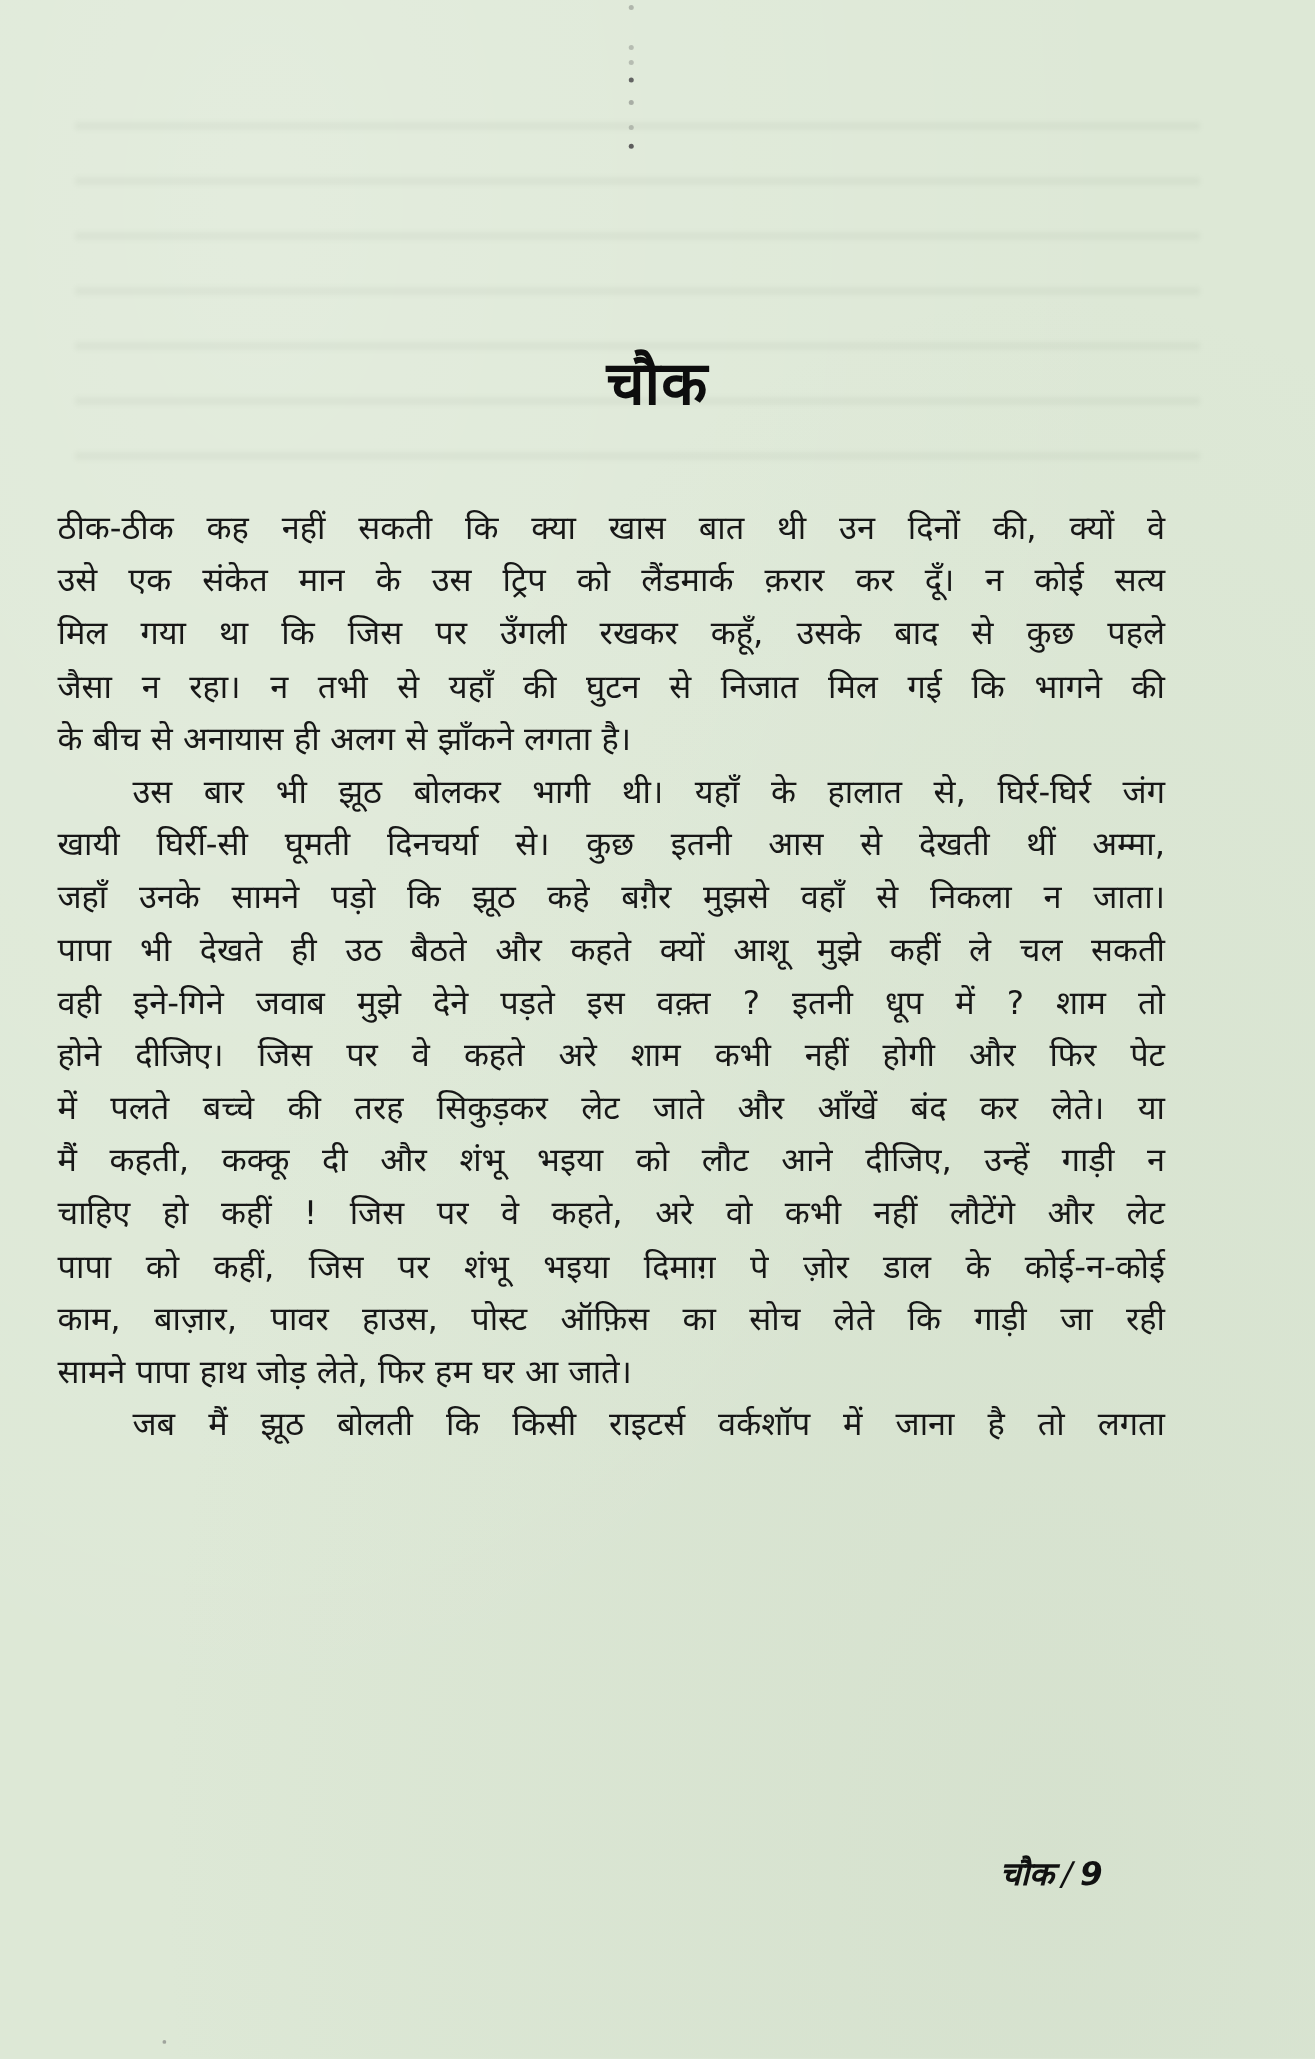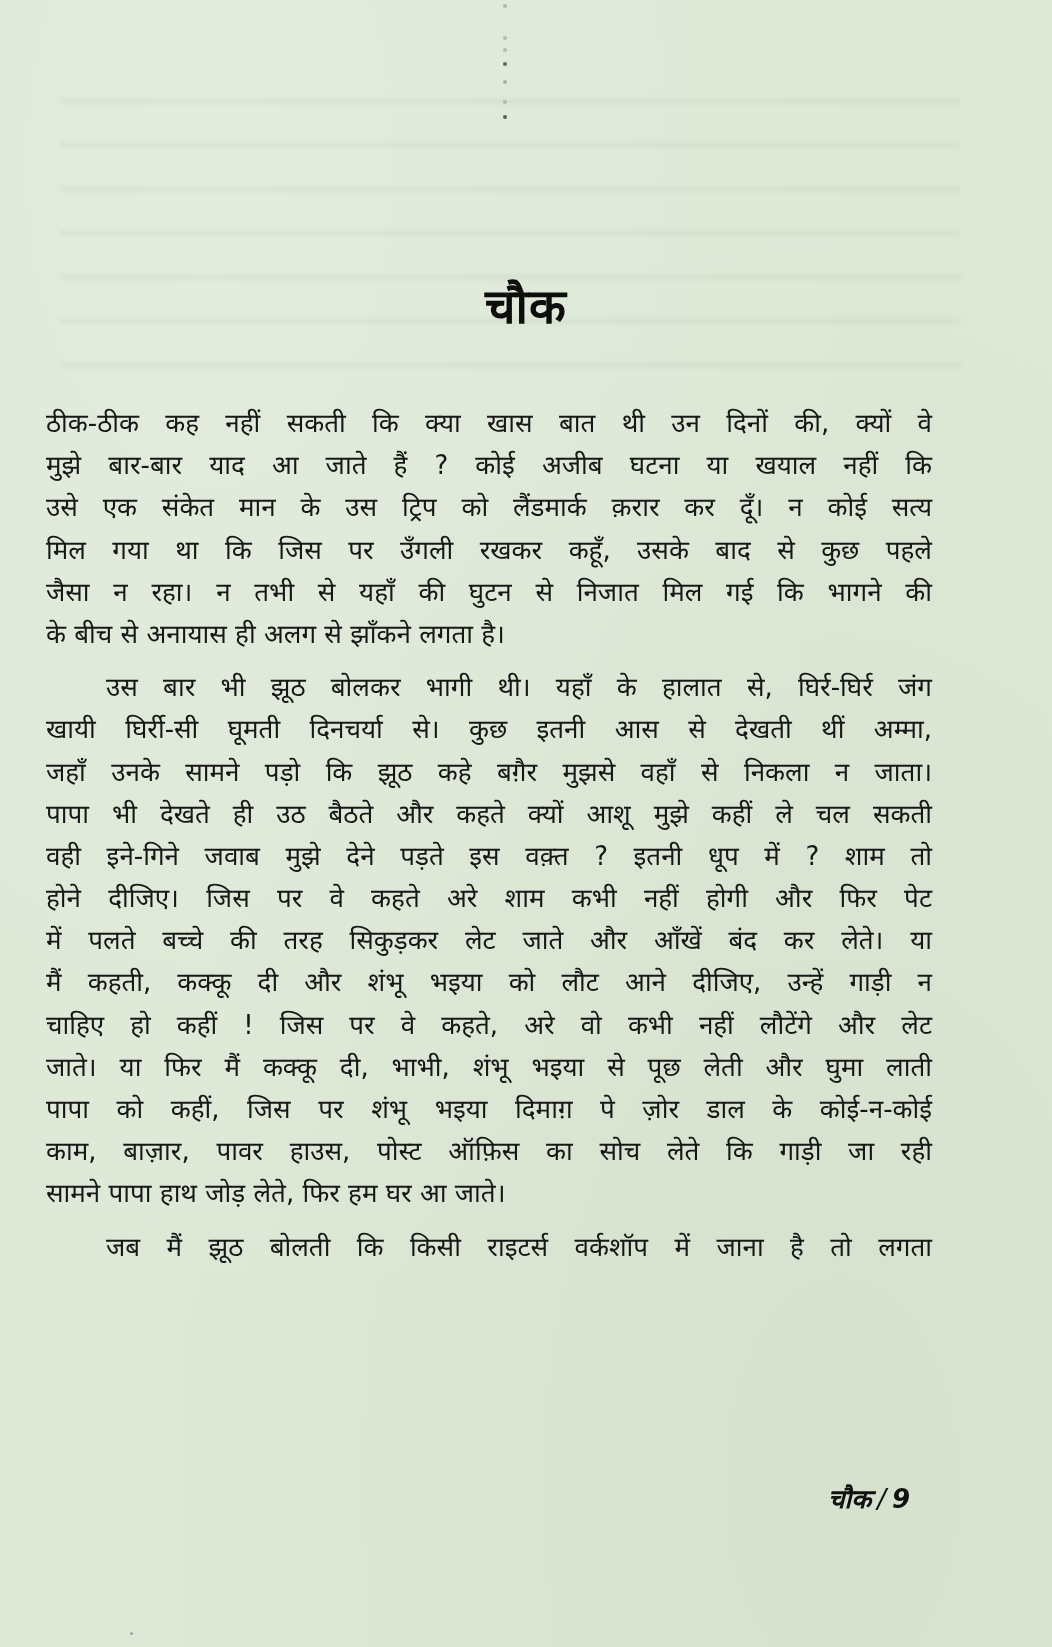--- a/index.html
+++ b/index.html
@@ -84,31 +84,29 @@
       white-space: nowrap;
       text-align: justify;
       text-align-last: justify;
       height: 42.2px;
     }
     .body-text .line.last {
       text-align-last: left;
     }
     .body-text .line.indent {
       padding-left: 60px;
-      margin-top: 11px;
     }
     .folio {
       position: absolute;
       top: 1480px;
       left: 800px;
       font-size: 26px;
       font-weight: bold;
       font-style: italic;
       color: #111;
-      margin-left: 28px;
     }
     .folio .sep {
       margin: 0 6px;
       font-weight: normal;
     }
     .speck {
       position: absolute;
       width: 3px;
       height: 3px;
       border-radius: 50%;
@@ -130,36 +128,34 @@
     <span style="top:100px;opacity:0.3"></span>
     <span style="top:115px;opacity:0.95"></span>
   </div>
   <div class="speck" style="left:130px;top:1632px;opacity:0.6"></div>
 
   <h1 class="title">चौक</h1>
 
   <div class="body-text">
 
     <span class="line">ठीक-ठीक कह नहीं सकती कि क्या खास बात थी उन दिनों की, क्यों वे</span>
-    <span class="line">मुझे बार-बार याद आ जाते हैं ? कोई अजीब घटना या खयाल नहीं कि</span>
     <span class="line">उसे एक संकेत मान के उस ट्रिप को लैंडमार्क क़रार कर दूँ। न कोई सत्य</span>
     <span class="line">मिल गया था कि जिस पर उँगली रखकर कहूँ, उसके बाद से कुछ पहले</span>
     <span class="line">जैसा न रहा। न तभी से यहाँ की घुटन से निजात मिल गई कि भागने की</span>
     <span class="line last">के बीच से अनायास ही अलग से झाँकने लगता है।</span>
 
     <span class="line indent">उस बार भी झूठ बोलकर भागी थी। यहाँ के हालात से, घिर्र-घिर्र जंग</span>
     <span class="line">खायी घिर्री-सी घूमती दिनचर्या से। कुछ इतनी आस से देखती थीं अम्मा,</span>
     <span class="line">जहाँ उनके सामने पड़ो कि झूठ कहे बग़ैर मुझसे वहाँ से निकला न जाता।</span>
     <span class="line">पापा भी देखते ही उठ बैठते और कहते क्यों आशू मुझे कहीं ले चल सकती</span>
     <span class="line">वही इने-गिने जवाब मुझे देने पड़ते इस वक़्त ? इतनी धूप में ? शाम तो</span>
     <span class="line">होने दीजिए। जिस पर वे कहते अरे  शाम कभी नहीं होगी और फिर पेट</span>
     <span class="line">में पलते बच्चे की तरह सिकुड़कर लेट जाते और आँखें बंद कर लेते। या</span>
     <span class="line">मैं कहती, कक्कू दी और शंभू भइया को लौट आने दीजिए, उन्हें गाड़ी न</span>
     <span class="line">चाहिए हो कहीं ! जिस पर वे कहते, अरे वो कभी नहीं लौटेंगे और लेट</span>
-    <span class="line">जाते। या फिर मैं कक्कू दी, भाभी, शंभू भइया से पूछ लेती और घुमा लाती</span>
     <span class="line">पापा को कहीं, जिस पर शंभू भइया दिमाग़ पे ज़ोर डाल के कोई-न-कोई</span>
     <span class="line">काम, बाज़ार, पावर हाउस, पोस्ट ऑफ़िस का सोच लेते कि गाड़ी जा रही</span>
     <span class="line last">सामने पापा हाथ जोड़ लेते, फिर हम घर आ जाते।</span>
 
     <span class="line indent">जब मैं झूठ बोलती कि किसी राइटर्स वर्कशॉप में जाना है तो लगता</span>
   </div>
 
   <div class="folio">
     <span>चौक</span><span class="sep">/</span><span>9</span>
   </div>

